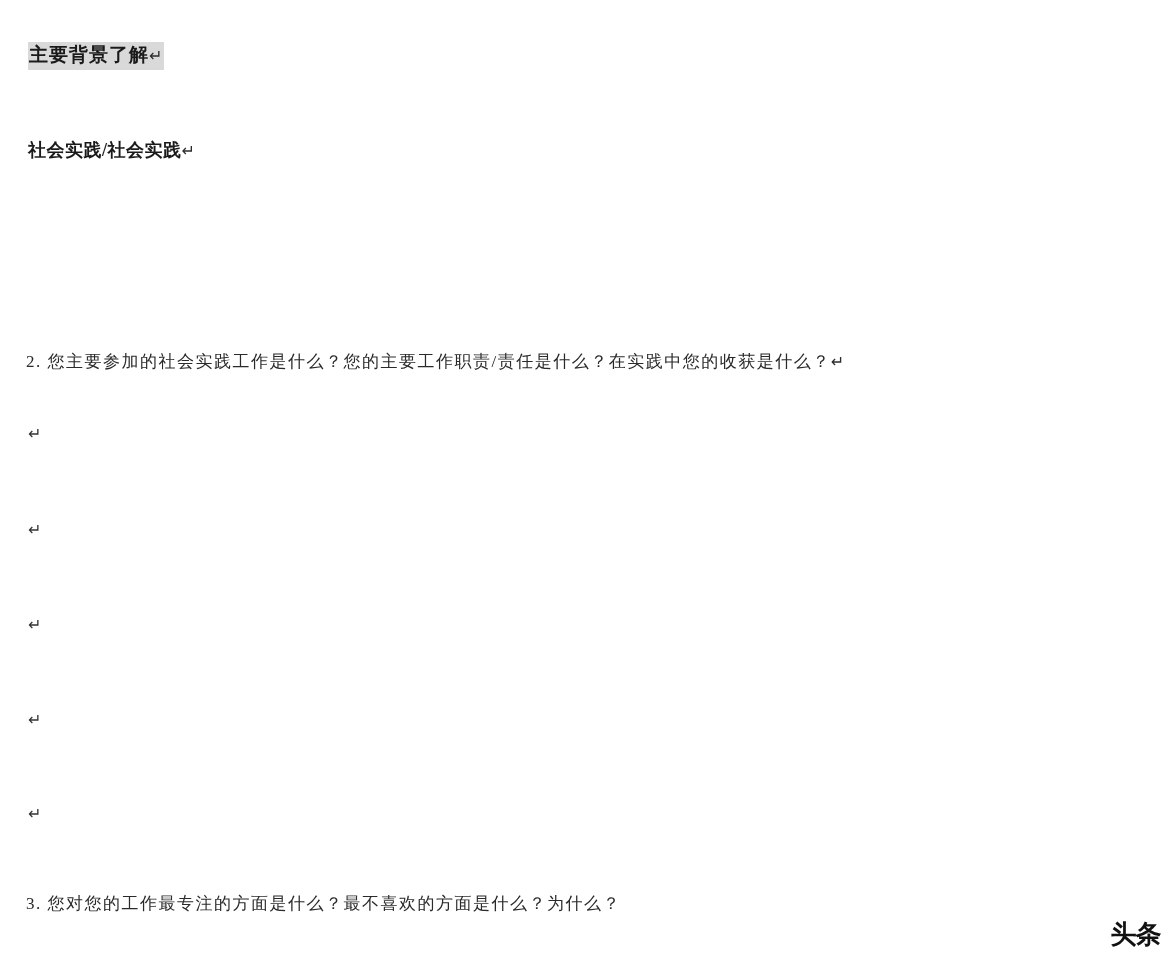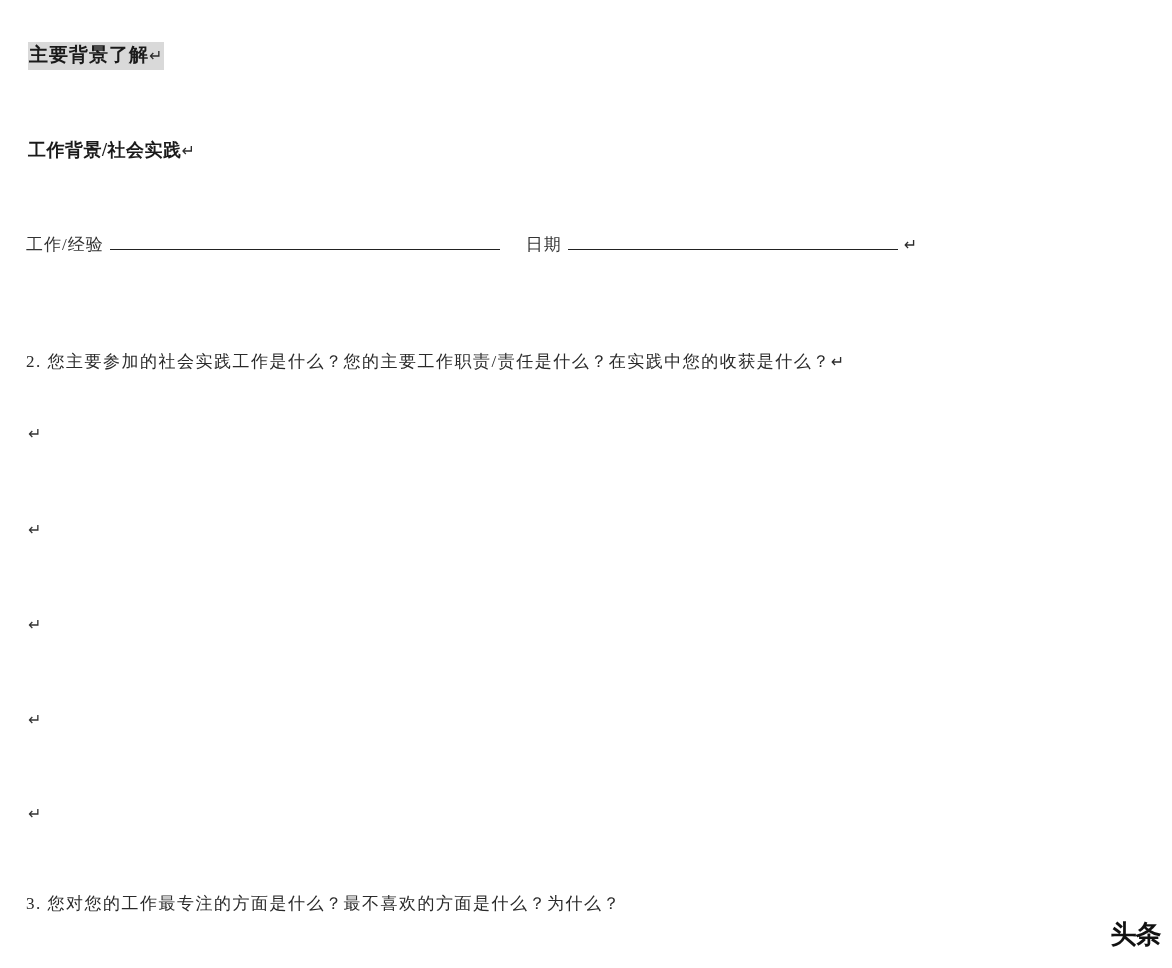--- a/index.html
+++ b/index.html
@@ -167,25 +167,22 @@
 </style>
 </head>
 <body>
 
 <div class="page">
 
   <div class="content">
 
     <div class="heading-highlight"><span>主要背景了解</span><span class="pilcrow">↵</span></div>
 
-    <div class="subheading"><span>工作背景/社会实践</span><span class="pilcrow">↵</span></div>
-
-    <div class="field-row">
-      <span class="field-label">工作/经验</span><span class="rule rule-work"></span><span class="field-gap"></span><span class="field-label">日期</span><span class="rule rule-date"></span><span class="pilcrow">↵</span>
-    </div>
+    <div class="subheading"><span>社会实践/社会实践</span><span class="pilcrow">↵</span></div>
+
 
     <div class="question q2"><span>2. 您主要参加的社会实践工作是什么？您的主要工作职责/责任是什么？在实践中您的收获是什么？</span><span class="pilcrow">↵</span></div>
 
     <div class="para-mark" style="top:426px">↵</div>
     <div class="para-mark" style="top:522px">↵</div>
     <div class="para-mark" style="top:617px">↵</div>
     <div class="para-mark" style="top:712px">↵</div>
     <div class="para-mark" style="top:806px">↵</div>
 
     <div class="question q3"><span>3. 您对您的工作最专注的方面是什么？最不喜欢的方面是什么？为什么？</span></div>

